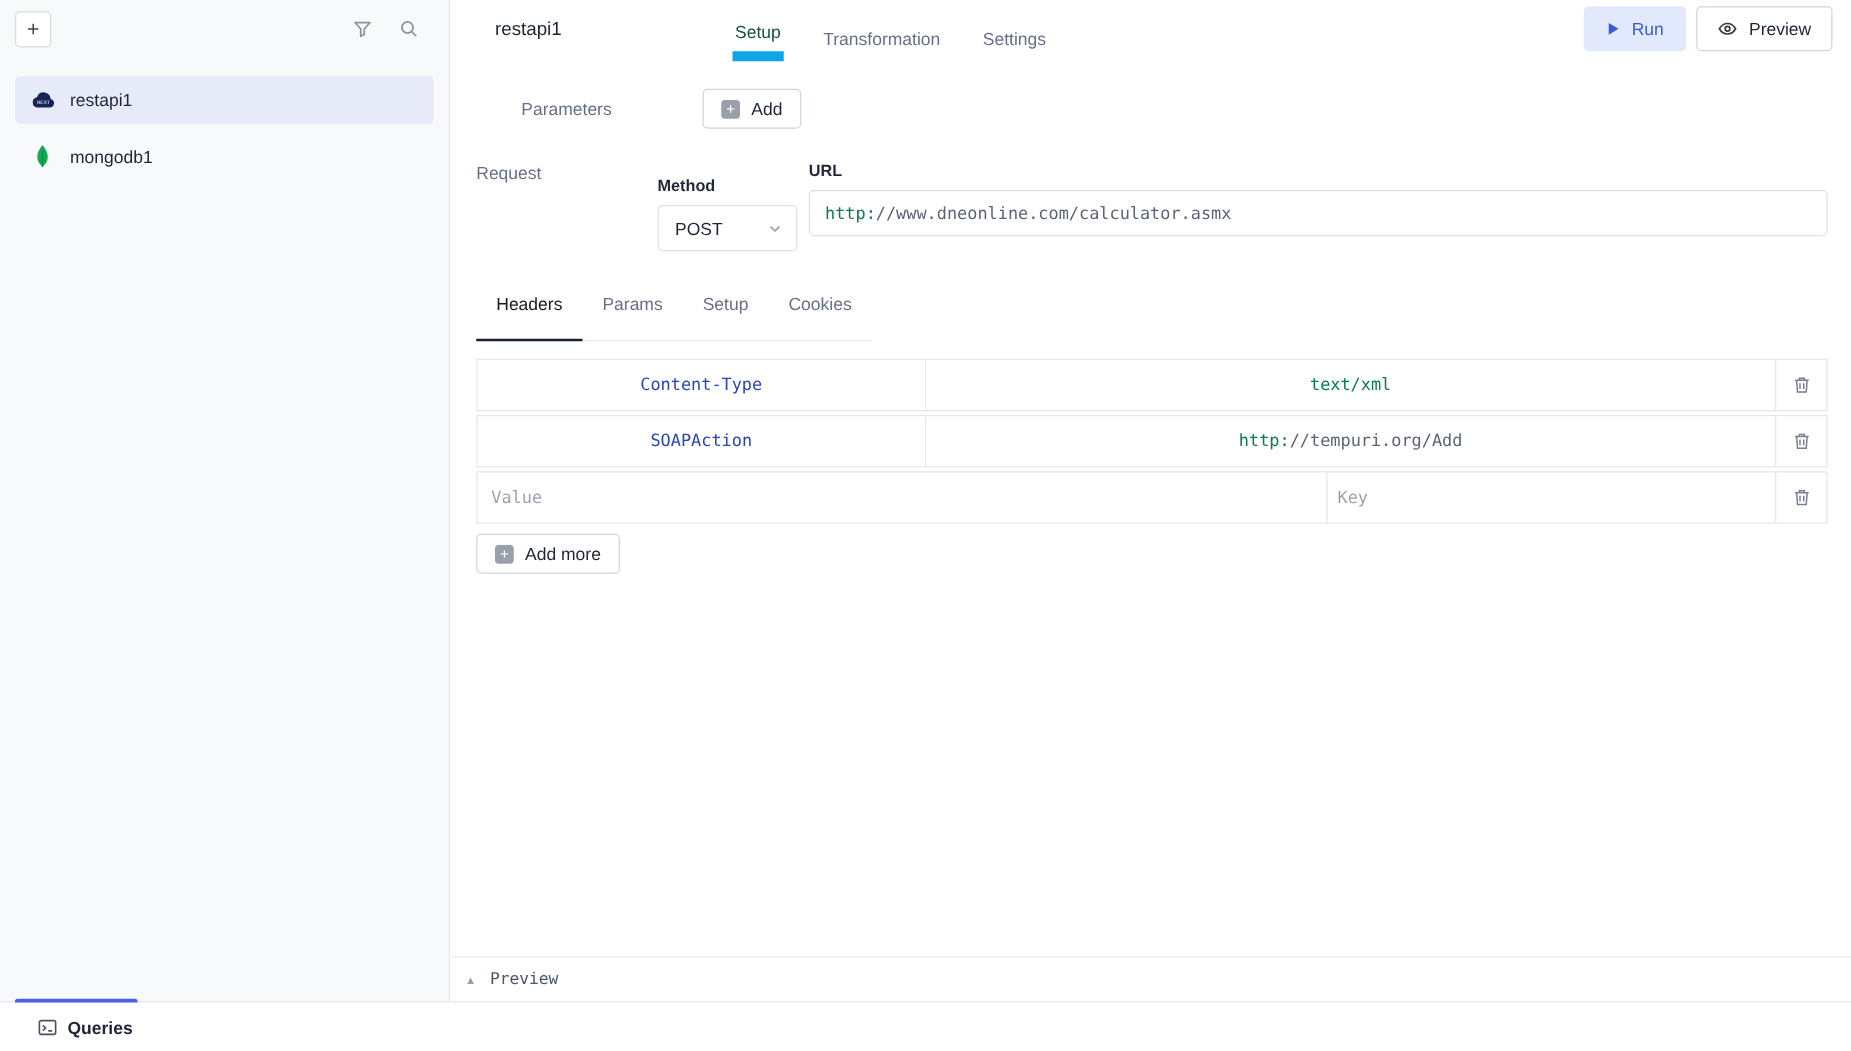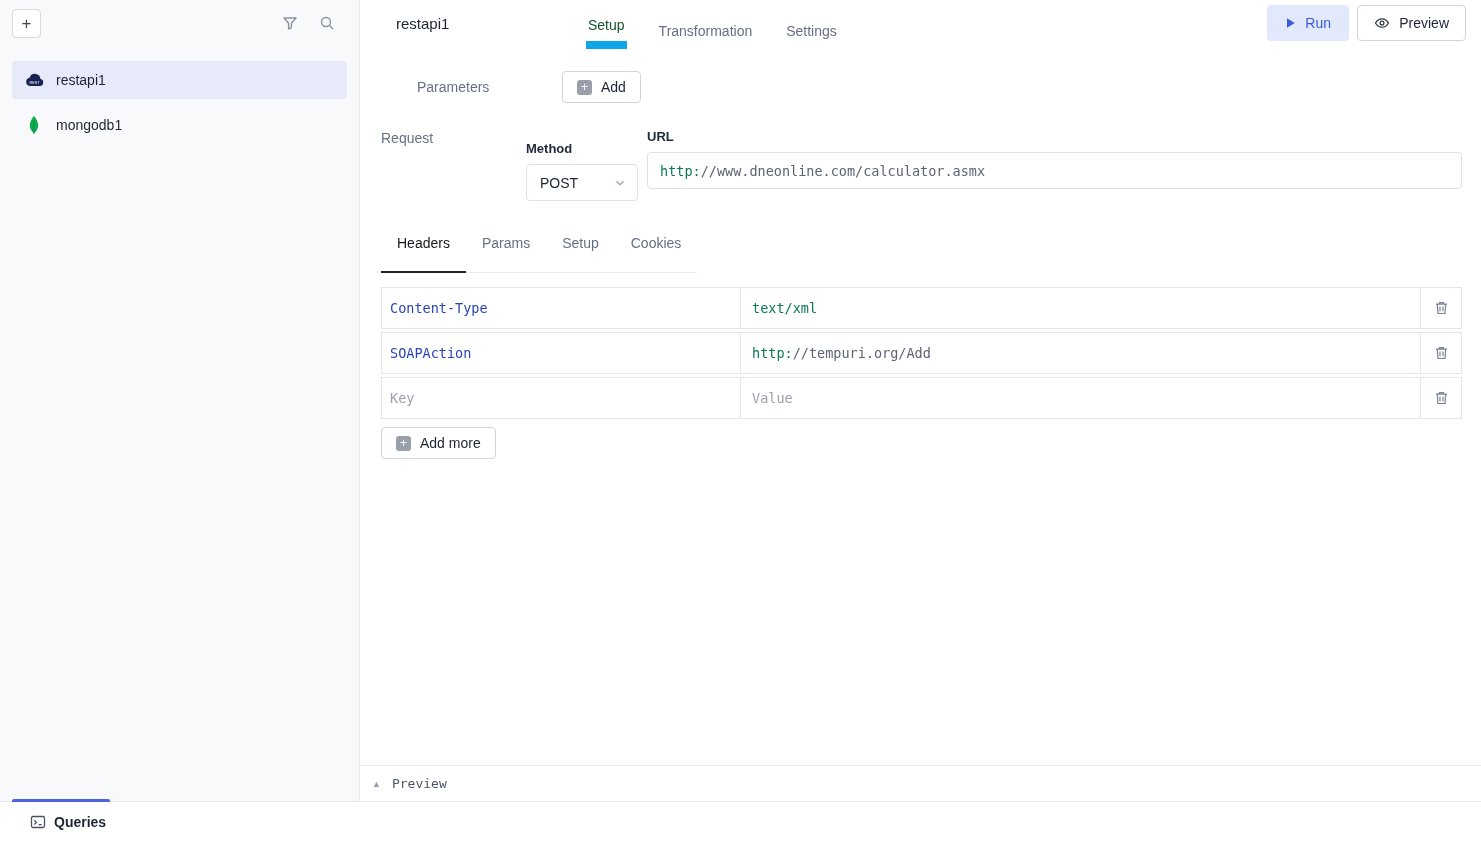--- a/index.html
+++ b/index.html
@@ -69,21 +69,21 @@
   .code-key { color:#2a44b8; }
   .code-string { color:#0b7a55; }
 
   .req-tabs { display:inline-flex; margin-top:24px; border-bottom:1px solid #e7e9ee; }
   .req-tab { padding:10px 16px 13px; font-size:14px; color:#667085; cursor:pointer; }
   .req-tab.active { color:#14181f; font-weight:500; border-bottom:2px solid #1b2230;
                     margin-bottom:-1px; padding-bottom:20px; }
 
   .kv-table { margin-top:14px; }
   .kv-row { display:flex; margin-bottom:3px; }
-  .cell { border:1px solid #e3e6ec; background:#fff; height:42px; display:flex; align-items:center; }
+  .cell { border:1px solid #e3e6ec; background:#fff; height:42px; display:flex; align-items:center;justify-content:center; }
   .cell + .cell { margin-left:-1px; }
   .cell-key { width:360px; padding:0 8px; font-size:13.5px; cursor:text; }
   .cell-value { flex:1; padding:0 11px; font-size:13.5px; cursor:text; }
   .cell-trash { width:42px; justify-content:center; cursor:pointer; }
   .cell-input { width:100%; height:100%; border:none; outline:none; background:transparent;
                 font-family:"DejaVu Sans Mono", monospace; font-size:13.5px; color:#1d2433; }
   .cell-input::placeholder { color:#9aa2af; }
   .btn-addmore { margin-top:8px; }
 
   .preview-bar { position:absolute; left:361px; right:0; top:765px; height:36px;
@@ -230,25 +230,25 @@
         </div>
         <div class="cell cell-trash">
           <span style="display:flex;">
             <svg width="13" height="14" viewBox="0 0 13 14" fill="none" stroke="#78808f" stroke-width="1.2">
               <path d="M1 3.2h11M4.5 3.2V1.6h4v1.6M2.3 3.2l.7 9.3h7l.7-9.3M5 5.6v4.6M8 5.6v4.6"></path>
             </svg>
           </span>
         </div>
       </div>
       <div class="kv-row">
+        <div class="cell cell-value">
+          <input class="cell-input" placeholder="Value" style="">
+        </div>
         <div class="cell cell-key">
           <input class="cell-input" placeholder="Key" style="">
-        </div>
-        <div class="cell cell-value">
-          <input class="cell-input" placeholder="Value" style="">
         </div>
         <div class="cell cell-trash">
           <span style="display:flex;">
             <svg width="13" height="14" viewBox="0 0 13 14" fill="none" stroke="#78808f" stroke-width="1.2">
               <path d="M1 3.2h11M4.5 3.2V1.6h4v1.6M2.3 3.2l.7 9.3h7l.7-9.3M5 5.6v4.6M8 5.6v4.6"></path>
             </svg>
           </span>
         </div>
       </div>
     </div>

